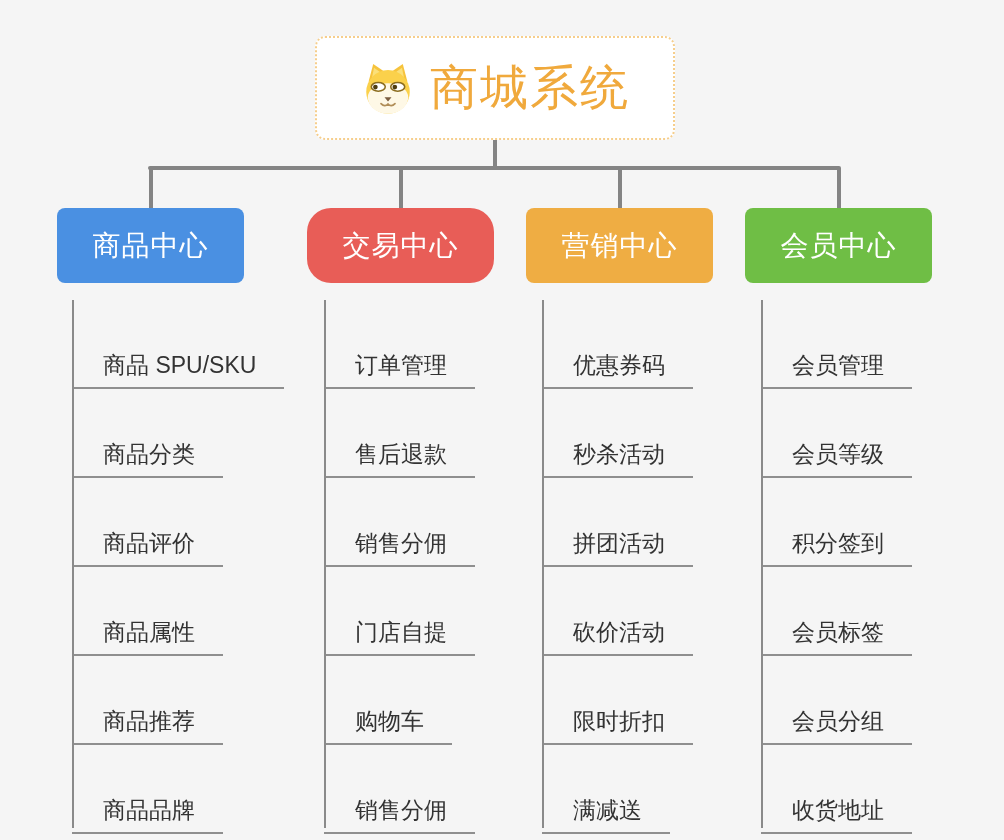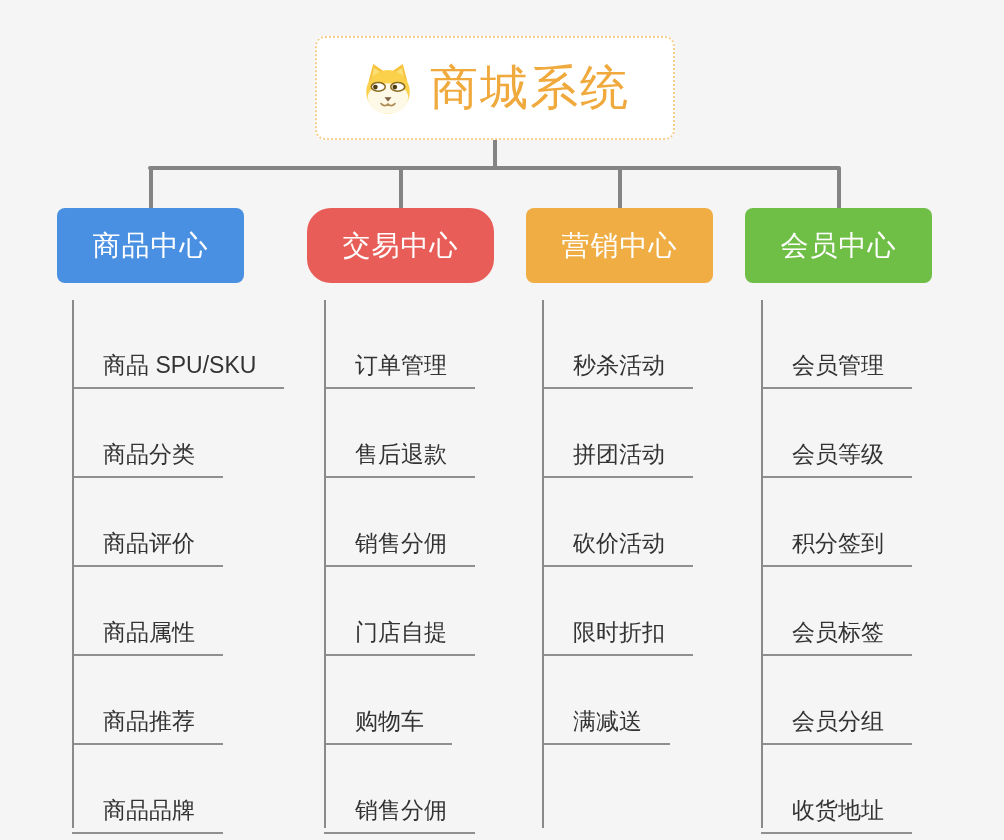--- a/index.html
+++ b/index.html
@@ -170,20 +170,23 @@
         <span class="leaf-label">购物车</span>
       </div>
     <div class="leaf">
         <span class="leaf-label">销售分佣</span>
       </div>
   </div>
 
   <div class="branch-column branch-column-2">
     <div class="trunk"></div>
     <div class="leaf">
+        <span class="leaf-label">优惠券码</span>
+      </div>
+    <div class="leaf">
         <span class="leaf-label">秒杀活动</span>
       </div>
     <div class="leaf">
         <span class="leaf-label">拼团活动</span>
       </div>
     <div class="leaf">
         <span class="leaf-label">砍价活动</span>
       </div>
     <div class="leaf">
         <span class="leaf-label">限时折扣</span>

